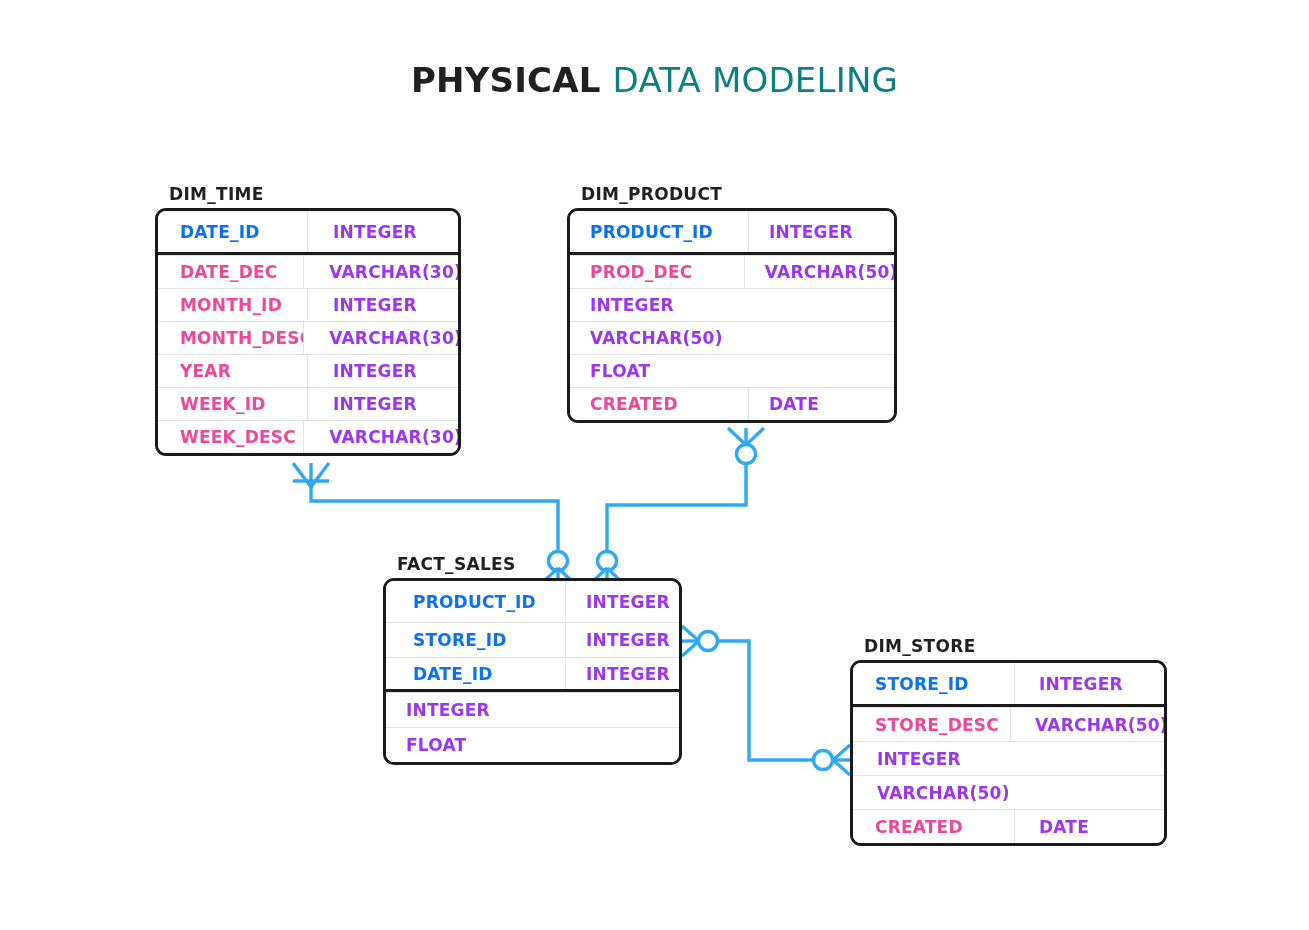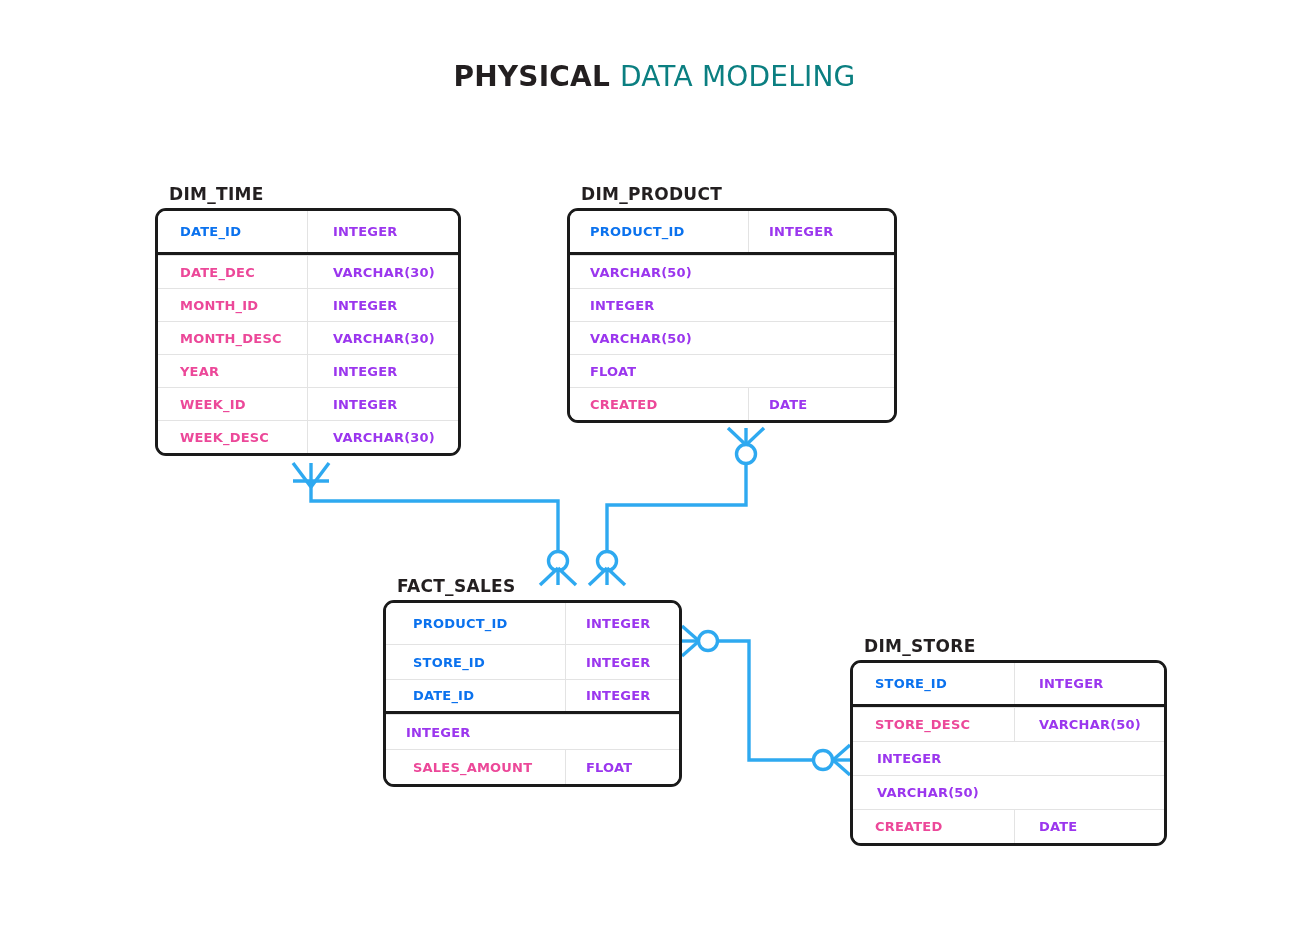--- a/index.html
+++ b/index.html
@@ -17,21 +17,21 @@
     -webkit-font-smoothing: antialiased;
   }
 
   
   #title {
     position: absolute;
     top: 60px;
     left: 0;
     width: 1309px;
     text-align: center;
-    font-size: 28px;
+    font-size: 34px;
     font-weight: 700;
     letter-spacing: 0.2px;
     white-space: nowrap;
   }
   #title .t-strong {
     color: #231f20;
     font-weight: 700;
   }
   #title .t-accent {
     color: #0b7f81;
@@ -78,21 +78,21 @@
     background: #ffffff;
   }
   .erow:first-child {
     border-top: none;
   }
   .erow.key-end {
     border-bottom: 3px solid #1a1a1a;
   }
   .ecell {
     box-sizing: border-box;
-    font-size: 13px;
+    font-size: 17px;
     font-weight: 600;
     letter-spacing: 0.2px;
     white-space: nowrap;
     overflow: hidden;
   }
   .ecell.name {
     border-right: 1.5px solid #e3e3e3;
     height: 100%;
     display: flex;
     align-items: center;
@@ -104,21 +104,21 @@
     color: #9b36ee;
   }
   .ecell.name.pk { color: #0b72ee; }
   .ecell.name.attr { color: #ec4899; }
 
   
   #ent-dim-time      { left: 155px; top: 208px; }
   #ent-dim-time      .entity-box { width: 306px; }
   #ent-dim-product   { left: 567px; top: 208px; }
   #ent-dim-product   .entity-box { width: 330px; }
-  #ent-fact-sales    { left: 383px; top: 600px; }
+  #ent-fact-sales    { left: 383px; top: 578px; }
   #ent-fact-sales    .entity-box { width: 299px; }
   #ent-dim-store     { left: 850px; top: 660px; }
   #ent-dim-store     .entity-box { width: 317px; }
 
   #ent-dim-time .erow   { height: 33px; }
   #ent-dim-time .erow.hdr { height: 44px; }
   #ent-dim-time .ecell.name { width: 150px; padding-left: 22px; }
   #ent-dim-time .ecell.type { padding-left: 25px; }
 
   #ent-dim-product .erow { height: 33px; }
@@ -236,20 +236,21 @@
 </div>
 
 <div class="entity" id="ent-dim-product">
   <div class="entity-title">DIM_PRODUCT</div>
   <div class="entity-box">
     <div class="erow hdr key-end">
       <div class="ecell name pk">PRODUCT_ID</div>
       <div class="ecell type">INTEGER</div>
     </div>
     <div class="erow">
+      <div class="ecell name attr">PROD_DEC</div>
       <div class="ecell type">VARCHAR(50)</div>
     </div>
     <div class="erow">
       <div class="ecell type">INTEGER</div>
     </div>
     <div class="erow">
       <div class="ecell type">VARCHAR(50)</div>
     </div>
     <div class="erow">
       <div class="ecell type">FLOAT</div>
@@ -273,21 +274,20 @@
       <div class="ecell type">INTEGER</div>
     </div>
     <div class="erow key-end">
       <div class="ecell name pk">DATE_ID</div>
       <div class="ecell type">INTEGER</div>
     </div>
     <div class="erow">
       <div class="ecell type">INTEGER</div>
     </div>
     <div class="erow">
-      <div class="ecell name attr">SALES_AMOUNT</div>
       <div class="ecell type">FLOAT</div>
     </div>
   </div>
 </div>
 
 <div class="entity" id="ent-dim-store">
   <div class="entity-title">DIM_STORE</div>
   <div class="entity-box">
     <div class="erow hdr key-end">
       <div class="ecell name pk">STORE_ID</div>

